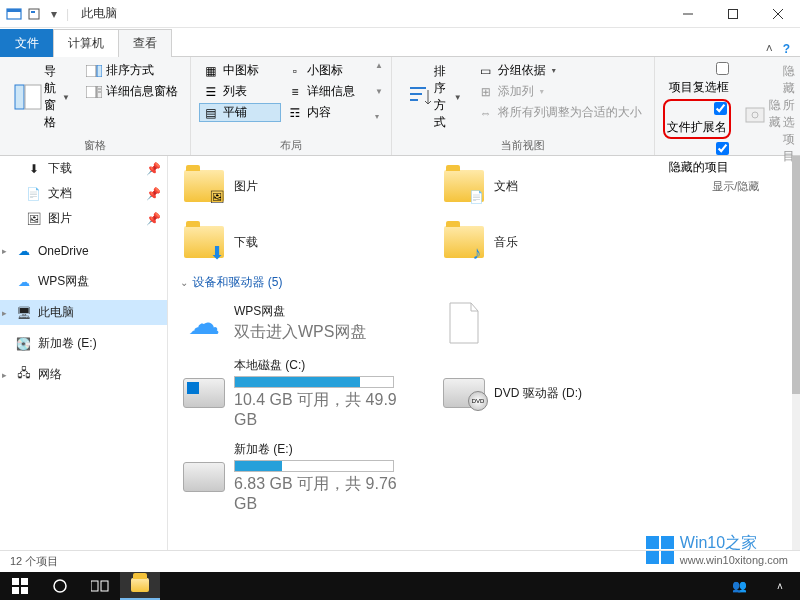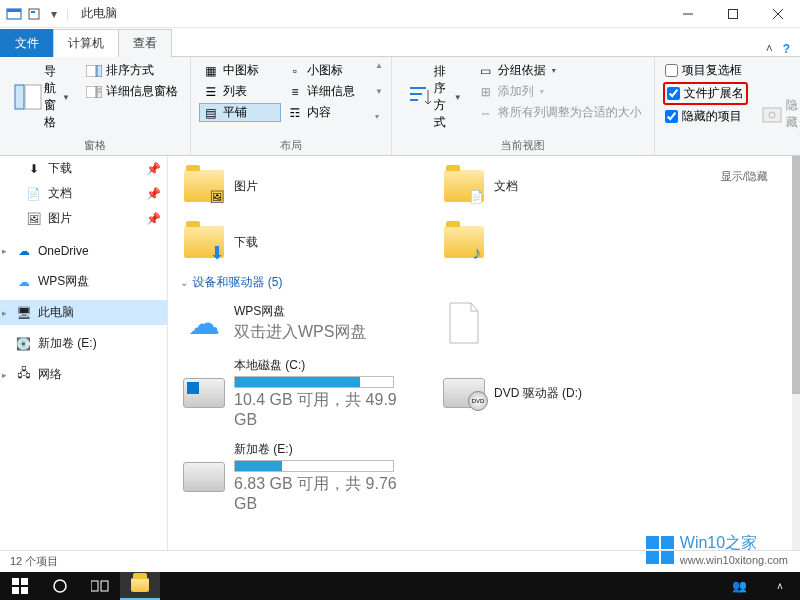--- a/index.html
+++ b/index.html
@@ -18,23 +18,23 @@
 .ribbon { height:100px; background:#f5f6f7; border-top:1px solid #d0d0d0; border-bottom:1px solid #d0d0d0; display:flex; }
 .group { border-right:1px solid #e0e0e0; padding:4px 8px 2px 8px; display:flex; flex-direction:column; }
 .group .body { flex:1; display:flex; align-items:flex-start; gap:6px; }
 .group .label { text-align:center; color:#666; font-size:11px; padding-top:2px; }
 .bigbtn { display:flex; flex-direction:row; align-items:center; gap:2px; padding:2px 6px; }
 .bigbtn .ic { width:32px; height:32px; display:flex; align-items:center; justify-content:center; }
 .smallbtns { display:flex; flex-direction:column; gap:2px; }
 .smallbtn { display:flex; align-items:center; gap:4px; padding:1px 4px; white-space:nowrap; }
 .smallbtn.sel { background:#cde6f7; border:1px solid #7ab5e0; padding:0 3px; }
 .smallbtn .ic { width:16px; height:16px; display:flex; align-items:center; justify-content:center; }
-.chk { display:flex; align-items:center; gap:4px; padding:1px 2px; white-space:nowrap; }
+.chk { display:flex; align-items:flex-end; gap:4px; padding:1px 2px; white-space:nowrap;flex-direction:column; }
 .chk input { width:13px; height:13px; }
-.redbox { border:2px solid #e60000; border-radius:3px; }
+.redbox { border:2px solid #e60000; border-radius:8px; }
 .content { position:absolute; top:156px; left:0; right:8px; bottom:48px; display:flex; }
 .nav { width:168px; border-right:1px solid #e5e5e5; overflow:hidden; background:#fff; }
 .nav .item { display:flex; align-items:center; gap:6px; padding:4px 6px 4px 26px; color:#222; position:relative; }
 .nav .item.selected { background:#cde8ff; }
 .nav .item .exp { position:absolute; left:10px; color:#888; font-size:9px; }
 .nav .item .pin { margin-left:auto; color:#888; }
 .nav .item .ic { width:16px; height:16px; display:flex; align-items:center; justify-content:center; }
 .main { flex:1; overflow:auto; padding:4px 10px; }
 .section-head { color:#1a5fb4; padding:6px 2px; display:flex; align-items:center; gap:4px; }
 .section-head .chev { font-size:10px; color:#777; }
@@ -359,20 +359,23 @@
         <div class="info">
             <span class="name">下载</span>
           </div>
       </div>
       <div class="tile">
         <span class="ic">
             <span class="folder-ic">
               <span class="badge" style="color:#1e88e5;font-size:18px;">♪</span>
             </span>
           </span>
+        <div class="info">
+            <span class="name">音乐</span>
+          </div>
       </div>
     </div>
 
     <div class="section-head">
       <span class="chev">⌄</span>
       <span>设备和驱动器 (5)</span>
     </div>
 
     <div class="tiles">
       <div class="tile">

